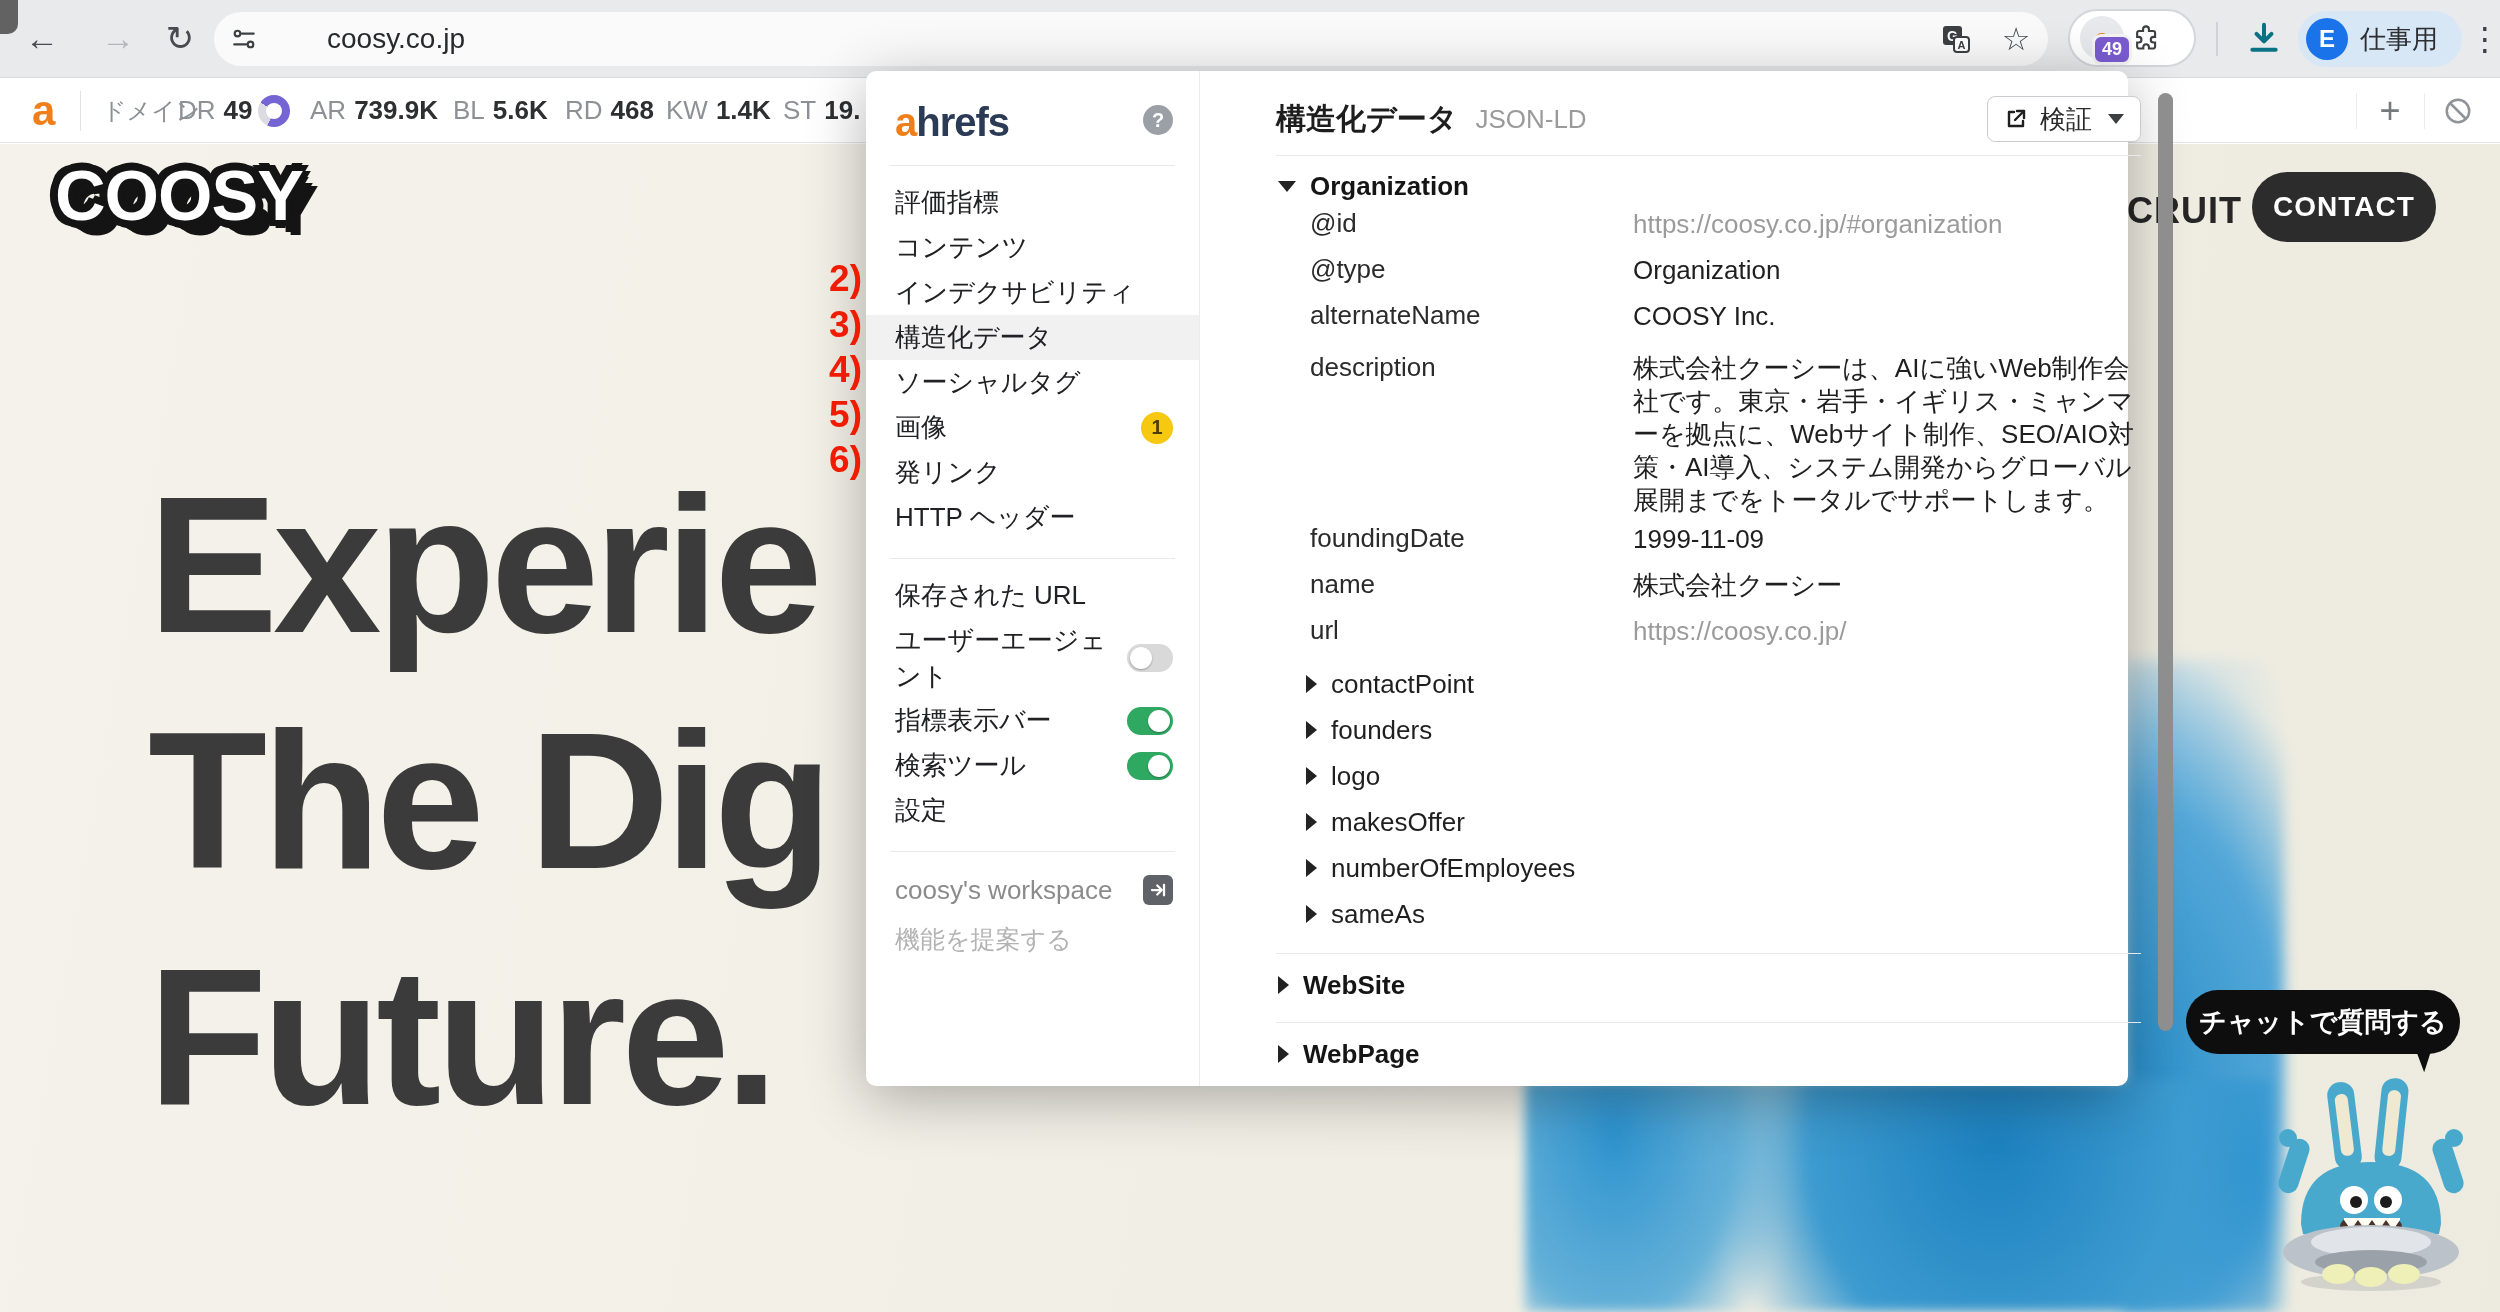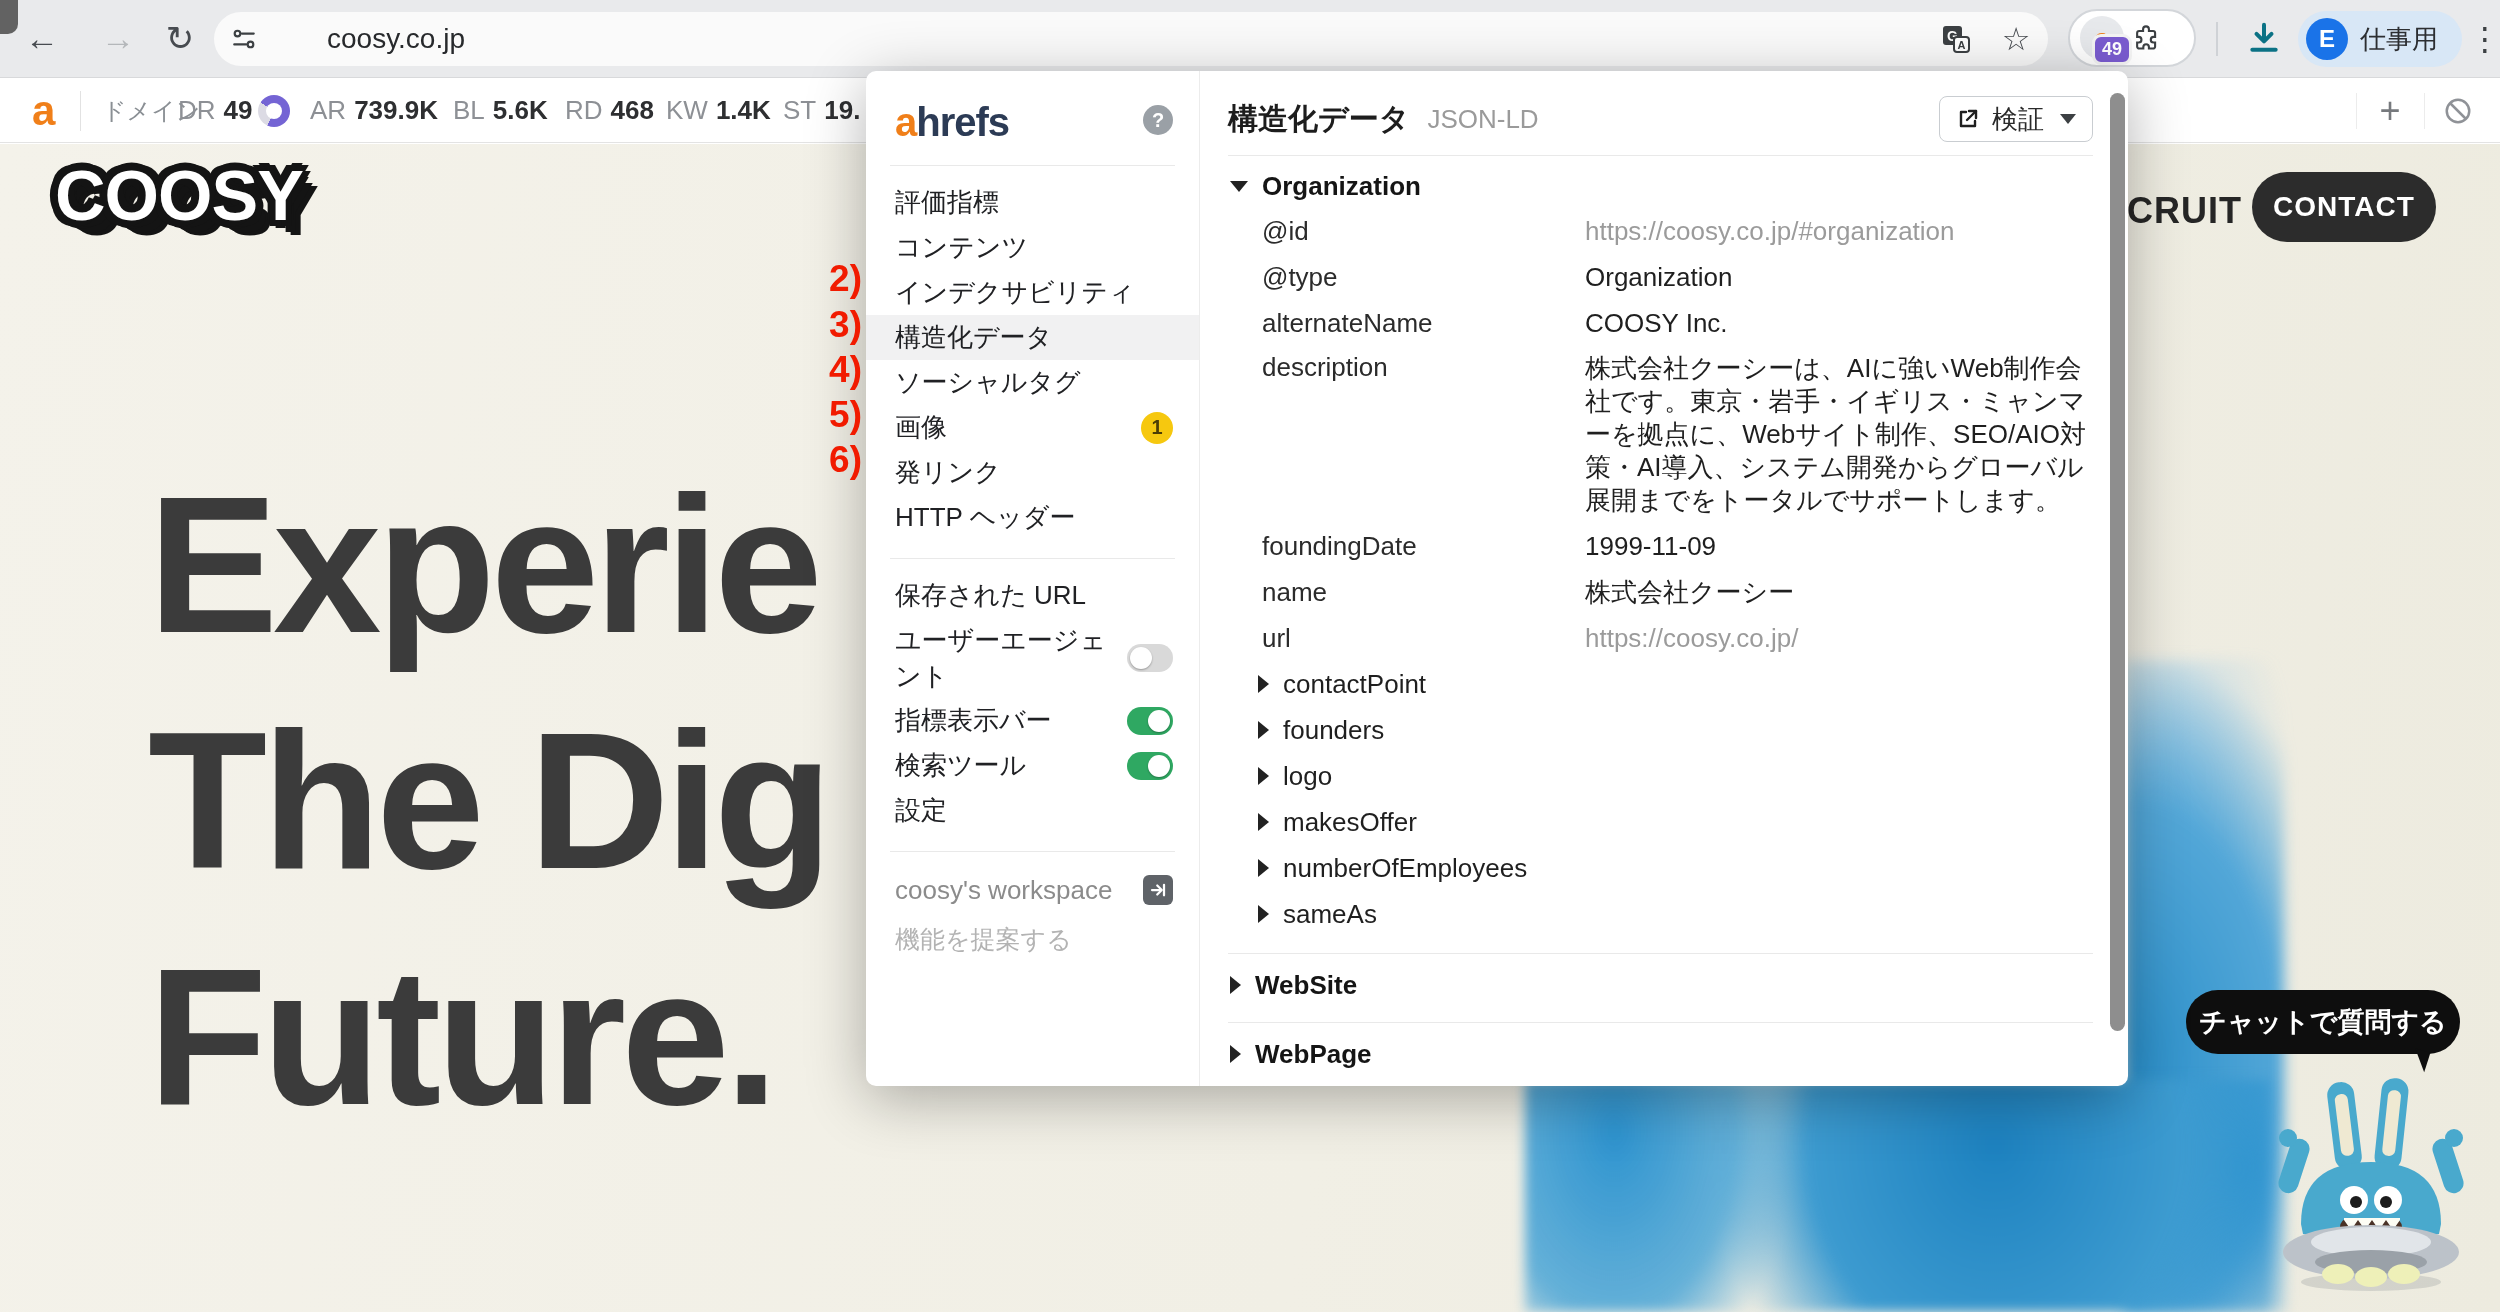--- a/index.html
+++ b/index.html
@@ -54,21 +54,21 @@
                radial-gradient(170px 300px at 25% 18%,rgba(125,190,235,.5),rgba(255,255,255,0) 75%); }
   .fur-bottom { position:absolute; left:1525px; top:936px; width:745px; height:232px; filter:blur(6px);
     background:radial-gradient(220px 340px at 12% 22%,#2d93cf 0%,rgba(77,166,214,.85) 55%,rgba(255,255,255,0) 82%),
                radial-gradient(340px 400px at 63% 28%,#1d82c0 0%,#3d9bd0 55%,rgba(255,255,255,0) 83%),
                radial-gradient(170px 280px at 96% 38%,#2d93cf 0%,rgba(255,255,255,0) 76%); }
   .chat-bubble { position:absolute; left:2186px; top:846px; width:274px; height:64px; border-radius:32px; background:#0e0e0e; color:#fff; font-size:27px; font-weight:bold; display:flex; align-items:center; justify-content:center; z-index:6; }
   .chat-tail { position:absolute; left:2398px; top:904px; width:0; height:0; border-left:14px solid transparent; border-right:16px solid #0e0e0e; border-bottom:20px solid transparent; transform:rotate(18deg); z-index:6; }
   .mascot { position:absolute; left:2276px; top:932px; z-index:5; }
 
   
-  .popup { position:absolute; left:866px; top:71px; width:1262px; height:1015px; background:#fff; border-radius:10px; box-shadow:0 12px 60px rgba(0,0,0,.30); display:flex; z-index:30; }
+  .popup { position:absolute; left:866px; top:71px; width:1262px; height:1015px; background:#fff; border-radius:10px; box-shadow:0 12px 60px rgba(0,0,0,.30); display:flex; z-index:30;gap:48px; }
   .menu { width:334px; border-right:1px solid #ececec; padding-top:26px; flex-shrink:0; }
   .brand-row { position:relative; height:50px; padding-left:29px; display:flex; align-items:center; }
   .brand { font-size:40px; font-weight:bold; letter-spacing:-1px; }
   .brand .b-a { color:#f07f19; }
   .brand .b-rest { color:#2c3b55; }
   .help-circle { position:absolute; right:26px; top:8px; width:30px; height:30px; border-radius:50%; background:#9aa0a6; color:#fff; font-size:20px; font-weight:bold; display:flex; align-items:center; justify-content:center; }
   .m-div { height:1px; background:#e9e9e9; margin:18px 24px 14px 24px; }
   .menu-item { position:relative; height:45px; display:flex; align-items:center; padding-left:29px; font-size:26px; color:#202124; cursor:pointer; }
   .menu-item.selected { background:#f1f1f2; }
   .menu-badge { margin-left:auto; margin-right:26px; width:32px; height:32px; border-radius:50%; background:#f6c80f; color:#4c3d05; font-size:20px; font-weight:bold; display:flex; align-items:center; justify-content:center; }
@@ -89,21 +89,21 @@
   .p-header { display:flex; align-items:center; gap:18px; height:48px; }
   .p-title { font-size:30px; font-weight:bold; color:#1d1d1d; }
   .p-type { font-size:26px; color:#9a9a9a; }
   .validate-btn { margin-left:auto; height:46px; border:1px solid #c9cdd1; border-radius:8px; background:#fff; display:flex; align-items:center; gap:12px; padding:0 16px; font-size:26px; color:#2a2a2a; }
   .caret-down { width:0; height:0; border-left:8px solid transparent; border-right:8px solid transparent; border-top:10px solid #3c4043; margin-left:4px; }
   .p-div { height:1px; background:#e9e9e9; margin:12px 0 8px 0; }
   .sec-hdr { height:44px; display:flex; align-items:center; gap:14px; font-size:26px; font-weight:bold; color:#151515; padding-left:2px; }
   .tri-down { width:0; height:0; border-left:9px solid transparent; border-right:9px solid transparent; border-top:11px solid #222; }
   .tri-right { width:0; height:0; border-top:9px solid transparent; border-bottom:9px solid transparent; border-left:11px solid #222; }
   .prop-row { display:flex; padding-left:34px; font-size:26px; }
-  .prop-row.single { height:46px; align-items:center; }
+  .prop-row.single { height:46px; }
   .prop-row.multi { padding-top:6px; padding-bottom:6px; }
   .prop-label { width:323px; flex-shrink:0; color:#2b2b2b; }
   .prop-value { color:#1f1f1f; width:508px; line-height:33px; }
   .muted { color:#9b9b9b; }
   .collapsed-row { height:46px; display:flex; align-items:center; gap:14px; padding-left:30px; font-size:26px; color:#1f1f1f; }
   .sec-row { height:46px; display:flex; align-items:center; gap:14px; font-size:26px; font-weight:bold; color:#151515; padding-left:2px; }
   .scroll-thumb { position:absolute; right:6px; top:22px; width:15px; height:938px; border-radius:8px; background:#8e8e8e; }
 
   
   .annot { position:absolute; left:812px; width:50px; text-align:right; font-size:37px; font-weight:bold; color:#f11b00; z-index:40; }

